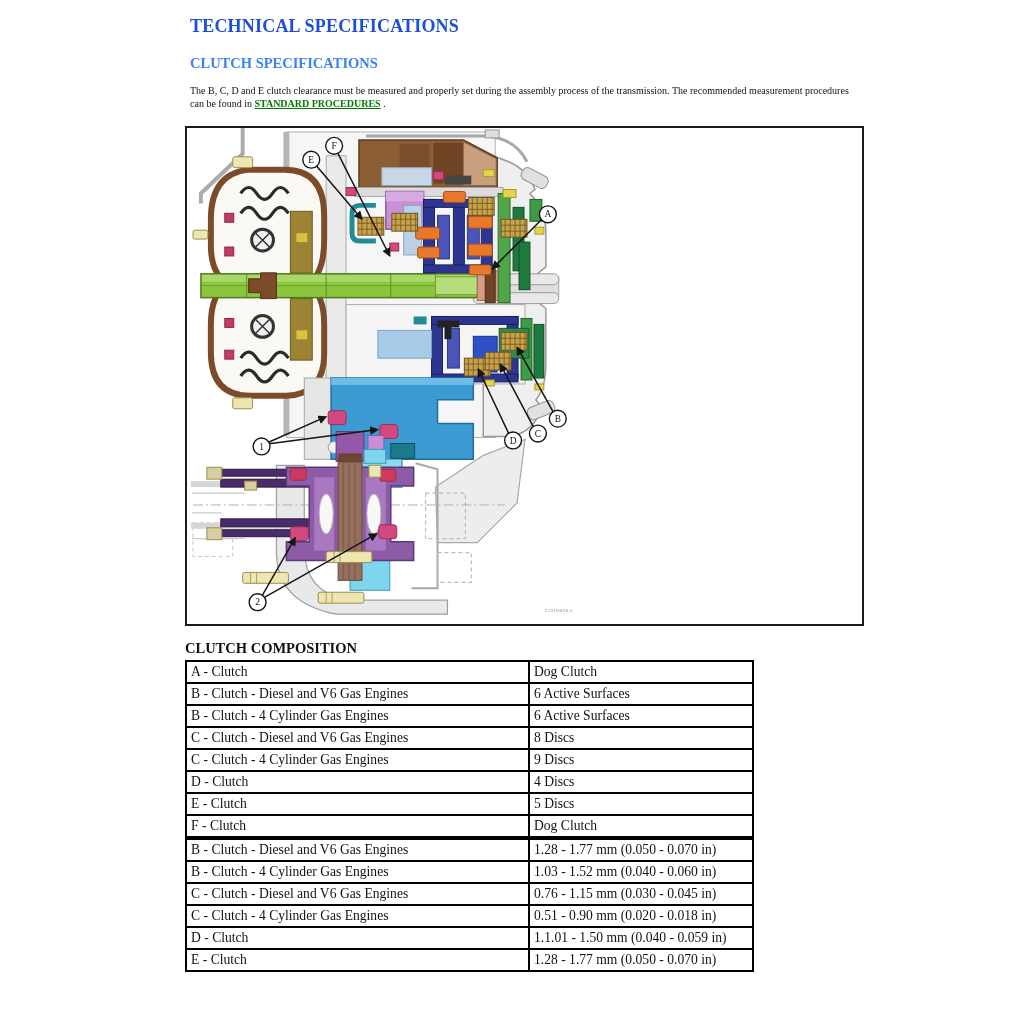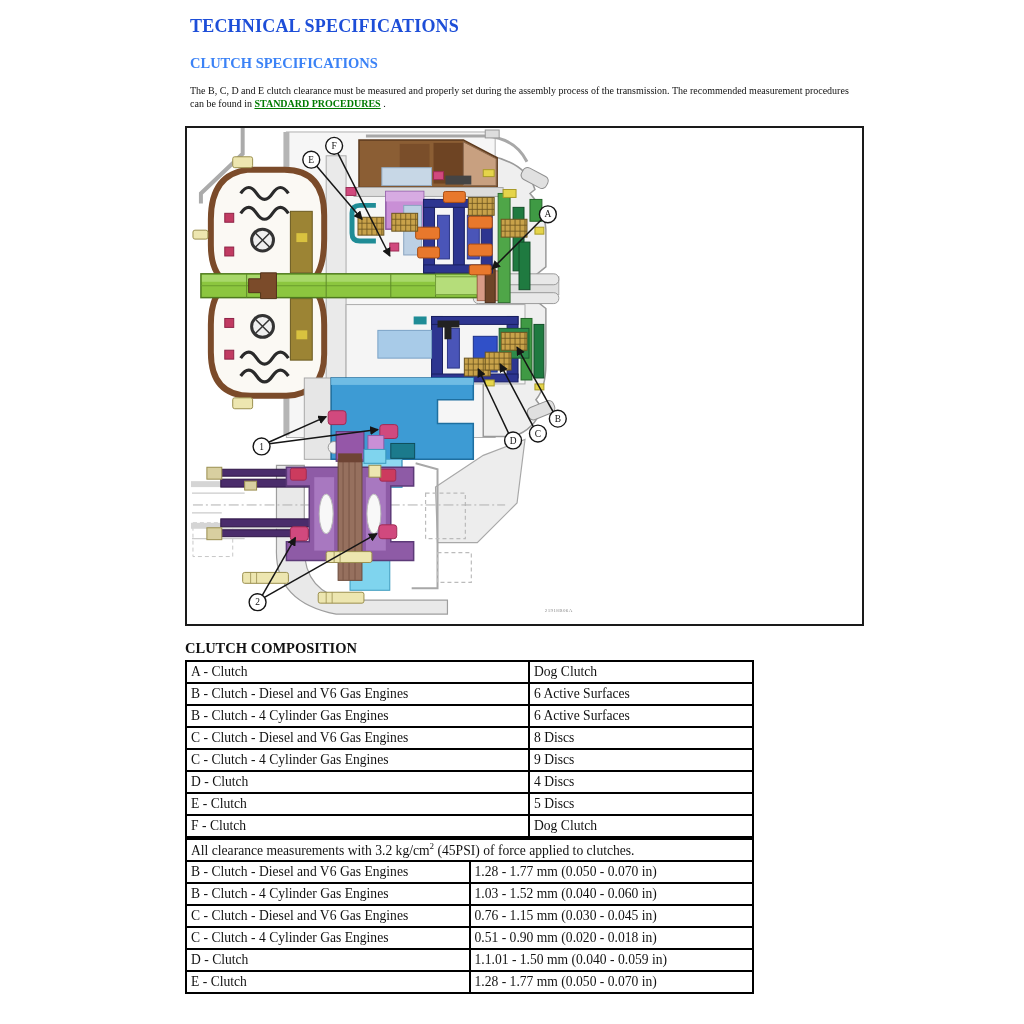--- a/index.html
+++ b/index.html
@@ -288,23 +288,20 @@
       <tr>
           <td class="c1">F - Clutch</td>
           <td>Dog Clutch</td>
         </tr>
     </tbody>
   </table>
 
   <table class="spec">
     <tbody>
       <tr>
-        <td colspan="2"><span>All clearance measurements with 3.2 kg/cm</span><sup>2</sup><span> (45PSI) of force applied to clutches.</span></td>
-      </tr>
-      <tr>
           <td class="c1">B - Clutch - Diesel and V6 Gas Engines</td>
           <td>1.28 - 1.77 mm (0.050 - 0.070 in)</td>
         </tr>
       <tr>
           <td class="c1">B - Clutch - 4 Cylinder Gas Engines</td>
           <td>1.03 - 1.52 mm (0.040 - 0.060 in)</td>
         </tr>
       <tr>
           <td class="c1">C - Clutch - Diesel and V6 Gas Engines</td>
           <td>0.76 - 1.15 mm (0.030 - 0.045 in)</td>

